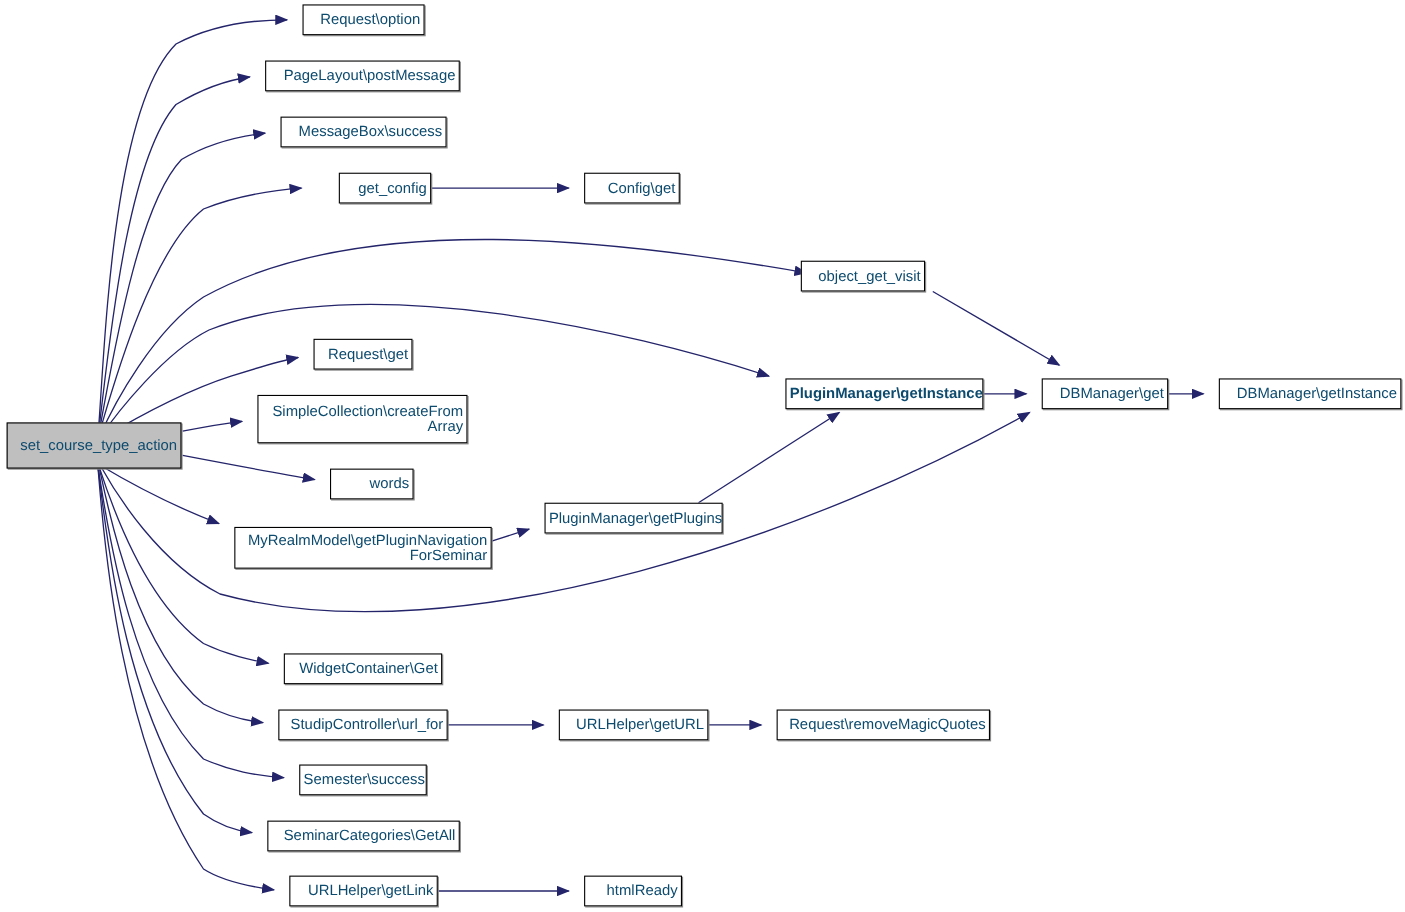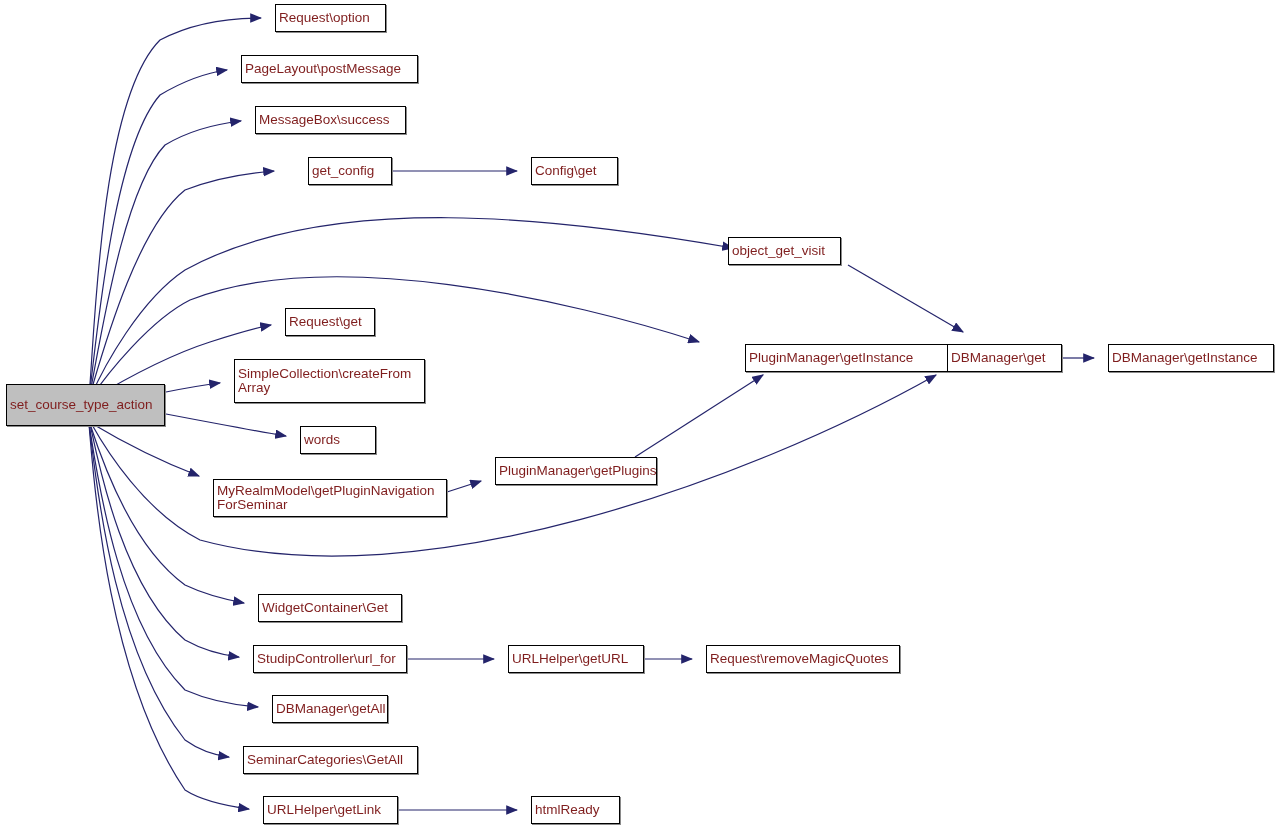--- a/index.html
+++ b/index.html
@@ -22,27 +22,27 @@
     left: 0; top: 0;
     width: 1277px;
     height: 829px;
     pointer-events: none;
   }
   .node {
     position: absolute;
     box-sizing: border-box;
     border: 1px solid #000000;
     background: #ffffff;
-    color: #7f1d1d;
+    color: #0c4a6e;
     font-size: 13.5px;
     line-height: 14px;
     display: flex;
     align-items: center;
     justify-content: center;
-    text-align: left;
+    text-align: right;
     letter-spacing: 0px;
     box-shadow: 1px 1px 0 0 #8a8a8a;
     white-space: pre-line;
     padding: 12px 3px;
   }
   .node.root {
     background: #bfbfbf;
   }
   .node-label {
     display: block;
@@ -95,25 +95,25 @@
       <div class="node" style="left: 288px; top: 157px; width: 84px; height: 28px; margin-left: 20px;"><span class="node-label">get_config</span></div>
       <div class="node" style="left: 531px; top: 157px; width: 87px; height: 28px;"><span class="node-label">Config\get</span></div>
       <div class="node" style="left: 728px; top: 237px; width: 113px; height: 28px;"><span class="node-label">object_get_visit</span></div>
       <div class="node" style="left: 285px; top: 308px; width: 90px; height: 28px;"><span class="node-label">Request\get</span></div>
       <div class="node" style="left: 234px; top: 359px; width: 191px; height: 44px;"><span class="node-label">SimpleCollection\createFrom
 Array</span></div>
       <div class="node" style="left: 300px; top: 426px; width: 76px; height: 28px;"><span class="node-label">words</span></div>
       <div class="node" style="left: 213px; top: 479px; width: 234px; height: 38px;"><span class="node-label">MyRealmModel\getPluginNavigation
 ForSeminar</span></div>
       <div class="node" style="left: 495px; top: 457px; width: 162px; height: 28px;"><span class="node-label">PluginManager\getPlugins</span></div>
-      <div class="node" style="left: 745px; top: 344px; width: 204px; height: 28px;"><span class="node-label">PluginManager\getInstance</span></div>
+      <div class="node" style="left: 714px; top: 344px; width: 180px; height: 28px; font-weight: bold;"><span class="node-label">PluginManager\getInstance</span></div>
       <div class="node" style="left: 947px; top: 344px; width: 115px; height: 28px;"><span class="node-label">DBManager\get</span></div>
       <div class="node" style="left: 1108px; top: 344px; width: 166px; height: 28px;"><span class="node-label">DBManager\getInstance</span></div>
       <div class="node" style="left: 258px; top: 594px; width: 144px; height: 28px;"><span class="node-label">WidgetContainer\Get</span></div>
       <div class="node" style="left: 253px; top: 645px; width: 154px; height: 28px;"><span class="node-label">StudipController\url_for</span></div>
       <div class="node" style="left: 508px; top: 645px; width: 136px; height: 28px;"><span class="node-label">URLHelper\getURL</span></div>
       <div class="node" style="left: 706px; top: 645px; width: 194px; height: 28px;"><span class="node-label">Request\removeMagicQuotes</span></div>
-      <div class="node" style="left: 272px; top: 695px; width: 116px; height: 28px;"><span class="node-label">DBManager\getAll</span></div>
+      <div class="node" style="left: 272px; top: 695px; width: 116px; height: 28px;"><span class="node-label">Semester\success</span></div>
       <div class="node" style="left: 243px; top: 746px; width: 175px; height: 28px;"><span class="node-label">SeminarCategories\GetAll</span></div>
       <div class="node" style="left: 263px; top: 796px; width: 135px; height: 28px;"><span class="node-label">URLHelper\getLink</span></div>
       <div class="node" style="left: 531px; top: 796px; width: 89px; height: 28px;"><span class="node-label">htmlReady</span></div>
     </div>
 </div>
 
 </body></html>

